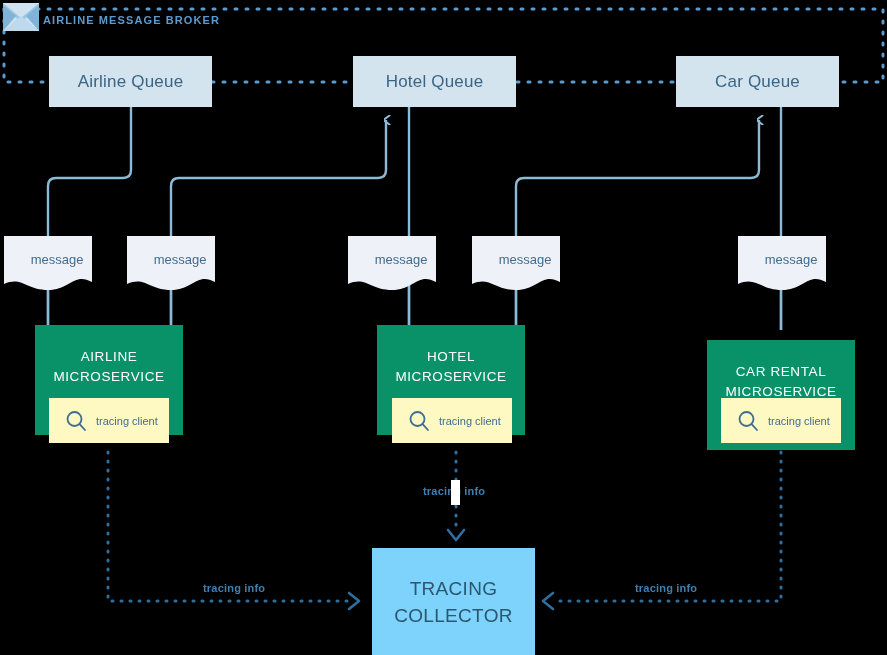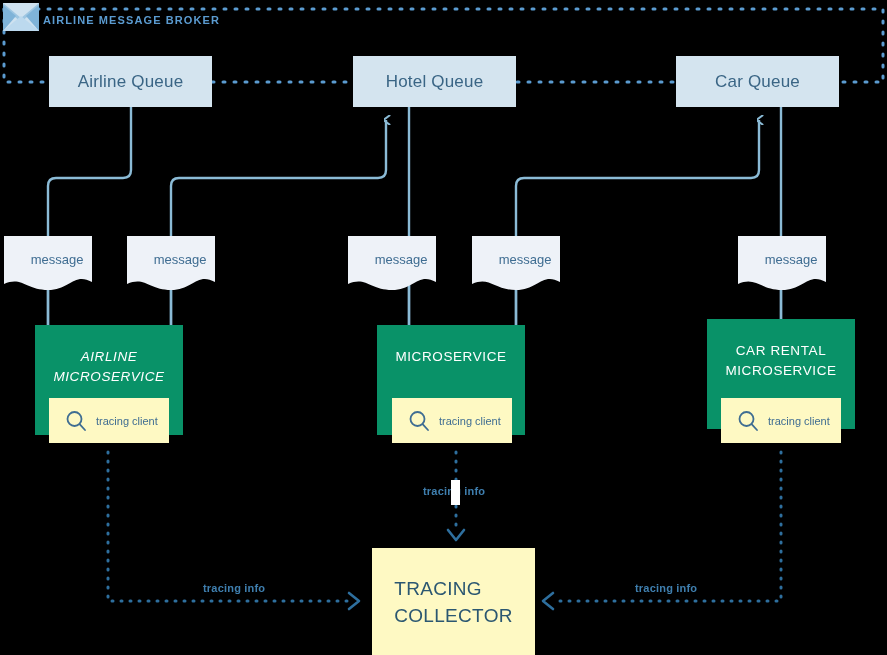--- a/index.html
+++ b/index.html
@@ -44,23 +44,23 @@
   .tclient{
     position:absolute;background:#fef9c3;
     display:flex;align-items:center;gap:9px;
     padding-left:16px;box-sizing:border-box;
     color:#3f6d92;font-size:11px;
   }
   .tclient svg{display:block;flex:0 0 auto;}
 
   
   .collector{
-    position:absolute;background:#fef9c3;color:#2b5771;
+    position:absolute;background:#7dd3fc;color:#2b5771;
     display:flex;align-items:center;justify-content:center;
-    text-align:left;font-size:19px;line-height:27px;letter-spacing:.3px;
+    text-align:center;font-size:19px;line-height:27px;letter-spacing:.3px;
   }
 
   
   .flow-label{
     position:absolute;color:#3f7faf;font-size:11px;font-weight:bold;
     letter-spacing:.2px;white-space:nowrap;
   }
 
   
   .caret{position:absolute;background:#ffffff;}
@@ -156,44 +156,45 @@
     <div class="msg-text">message</div>
   </div>
 
   <div class="msg" style="left:738px;top:236px;">
     <svg width="88" height="55" viewBox="0 0 88 55">
       <path d="M0 0 H88 V46 C70 36 66 54 44 54 C22 54 18 40 0 48 Z" fill="#eef2f8"></path>
     </svg>
     <div class="msg-text">message</div>
   </div>
 
-  <div class="service" style="left:35px;top:325px;width:148px;height:110px;font-style:italic;">
+  <div class="service" style="left:35px;top:325px;width:148px;height:110px;">
     <div>AIRLINE</div>
     <div>MICROSERVICE</div>
   </div>
   <div class="tclient" style="left:49px;top:398px;width:120px;height:45px;">
     <svg width="22" height="22" viewBox="0 0 22 22">
       <circle cx="9.5" cy="9" r="7" fill="none" stroke="#3f6d92" stroke-width="1.8"></circle>
       <line x1="14.6" y1="14.2" x2="20" y2="20" stroke="#3f6d92" stroke-width="1.8" stroke-linecap="round"></line>
     </svg>
     <span>tracing client</span>
   </div>
 
   <div class="service" style="left:377px;top:325px;width:148px;height:110px;">
+    <div>HOTEL</div>
     <div>MICROSERVICE</div>
   </div>
   <div class="tclient" style="left:392px;top:398px;width:120px;height:45px;">
     <svg width="22" height="22" viewBox="0 0 22 22">
       <circle cx="9.5" cy="9" r="7" fill="none" stroke="#3f6d92" stroke-width="1.8"></circle>
       <line x1="14.6" y1="14.2" x2="20" y2="20" stroke="#3f6d92" stroke-width="1.8" stroke-linecap="round"></line>
     </svg>
     <span>tracing client</span>
   </div>
 
-  <div class="service" style="left:707px;top:319px;width:148px;height:110px;">
+  <div class="service" style="left:707px;top:340px;width:148px;height:110px;">
     <div>CAR RENTAL</div>
     <div>MICROSERVICE</div>
   </div>
   <div class="tclient" style="left:721px;top:398px;width:120px;height:45px;">
     <svg width="22" height="22" viewBox="0 0 22 22">
       <circle cx="9.5" cy="9" r="7" fill="none" stroke="#3f6d92" stroke-width="1.8"></circle>
       <line x1="14.6" y1="14.2" x2="20" y2="20" stroke="#3f6d92" stroke-width="1.8" stroke-linecap="round"></line>
     </svg>
     <span>tracing client</span>
   </div>

